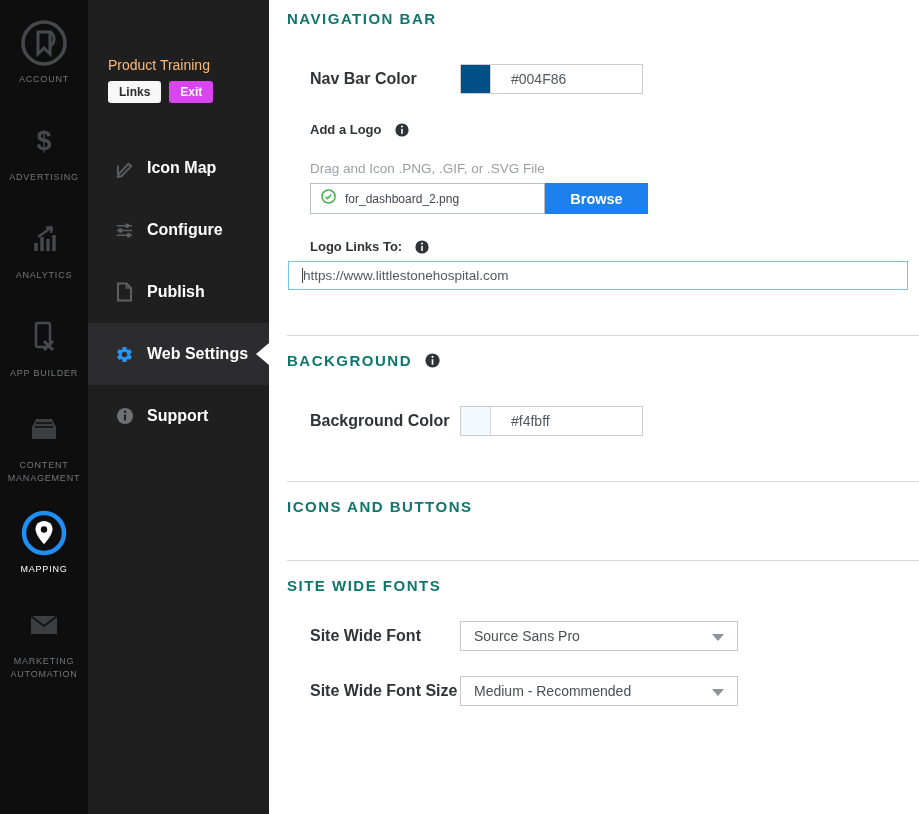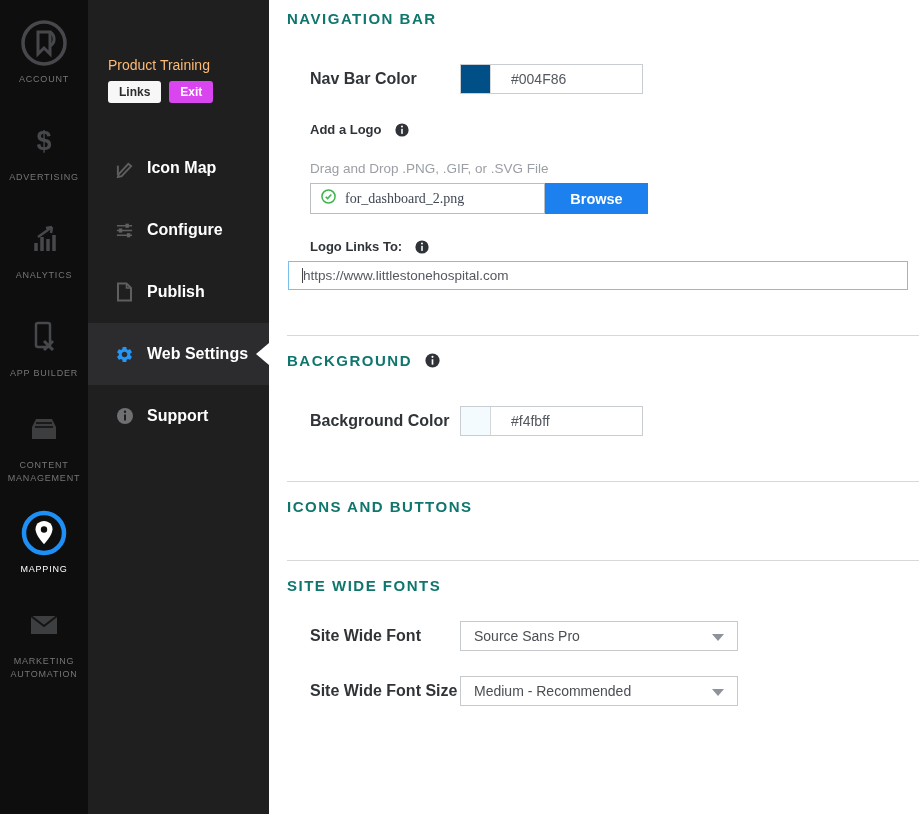--- a/index.html
+++ b/index.html
@@ -49,21 +49,21 @@
   .swatch { width:30px; height:100%; border-right:1px solid #d4d8db; cursor:pointer; }
   .color-value { flex:1; border:none; outline:none; padding-left:12px;
     font-size:14px; color:#54585f; font-family:"Liberation Sans", sans-serif; width:100%; }
 
   .block-label { margin-left:23px; font-size:13px; font-weight:700; color:#303438;
     display:flex; align-items:flex-end; }
   .hint { margin-left:23px; font-size:13.5px; color:#9b9fa5; }
   .file-row { margin-left:23px; display:flex; width:338px; height:31px; }
   .file-box { flex:1; border:1px solid #b9bec4; background:#fff; display:flex;
     align-items:center; padding-left:10px; cursor:pointer; }
-  .file-name { font-size:14px; color:#3f4752; margin-left:9px;font-family:Liberation Serif, serif; }
+  .file-name { font-size:12px; color:#3f4752; margin-left:9px; }
   .btn-browse { width:103px; border:none; background:#1d80ef; color:#fff;
     font-size:14.5px; font-weight:700; cursor:pointer;
     font-family:"Liberation Sans", sans-serif; }
   .url-input { margin-left:1px; width:620px; height:29px; border:1px solid #79c1ec;
     display:flex; align-items:center; padding-left:13px; font-size:13.5px;
     color:#54585f; cursor:text; }
   .caret { display:inline-block; width:1px; height:15px; background:#444; margin-right:0px; }
 
   .divider { border:none; border-top:1px solid #d8d8d8; width:100%; }
 
@@ -250,21 +250,21 @@
       <span>Add a Logo</span>
       <span class="info-ic">
         <svg width="14" height="14" viewBox="0 0 18 18">
           <circle cx="9" cy="9" r="8.5" fill="#2f3338"></circle>
           <rect x="8" y="7.5" width="2" height="6.5" fill="#ffffff"></rect>
           <circle cx="9" cy="4.6" r="1.3" fill="#ffffff"></circle>
         </svg>
       </span>
     </div>
 
-    <div class="hint mt-hint">Drag and Drop .PNG, .GIF, or .SVG File</div>
+    <div class="hint mt-hint">Drag and Icon .PNG, .GIF, or .SVG File</div>
 
     <div class="file-row mt-filerow">
       <div class="file-box">
         <span>
           <svg width="15" height="15" viewBox="0 0 16 16">
             <circle cx="8" cy="8" r="7" fill="none" stroke="#3cb54a" stroke-width="1.6"></circle>
             <path d="M5 8.2 l2 2 L11 5.8" fill="none" stroke="#3cb54a" stroke-width="1.6"></path>
           </svg>
         </span>
         <span class="file-name">for_dashboard_2.png</span>

